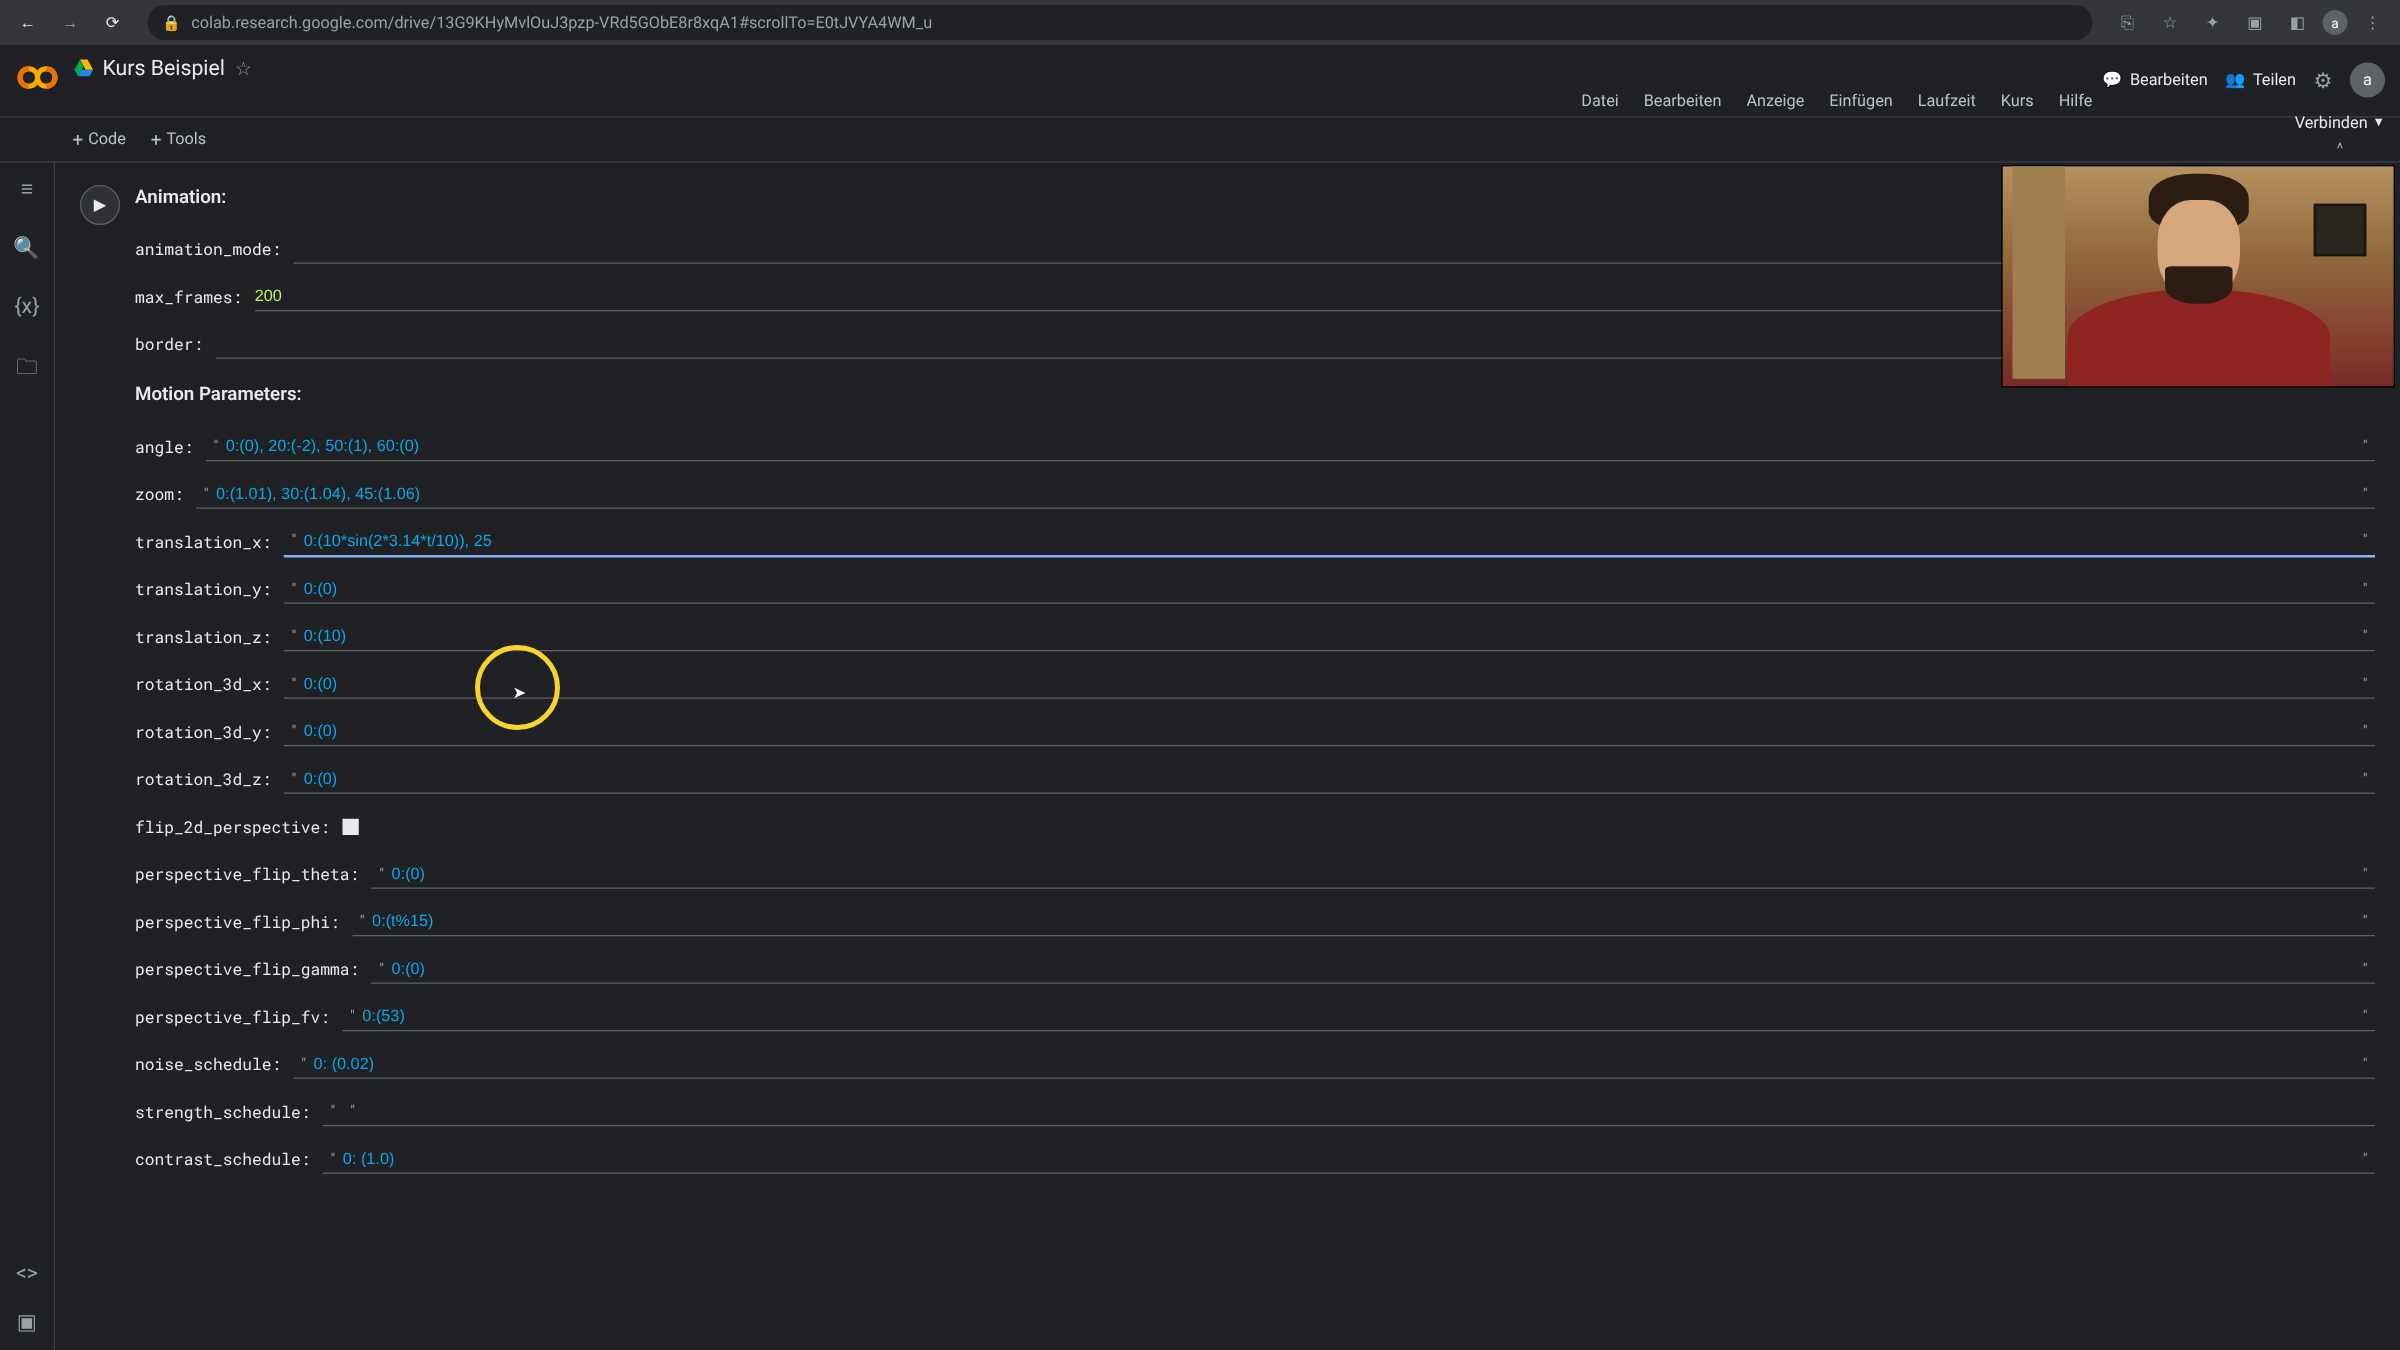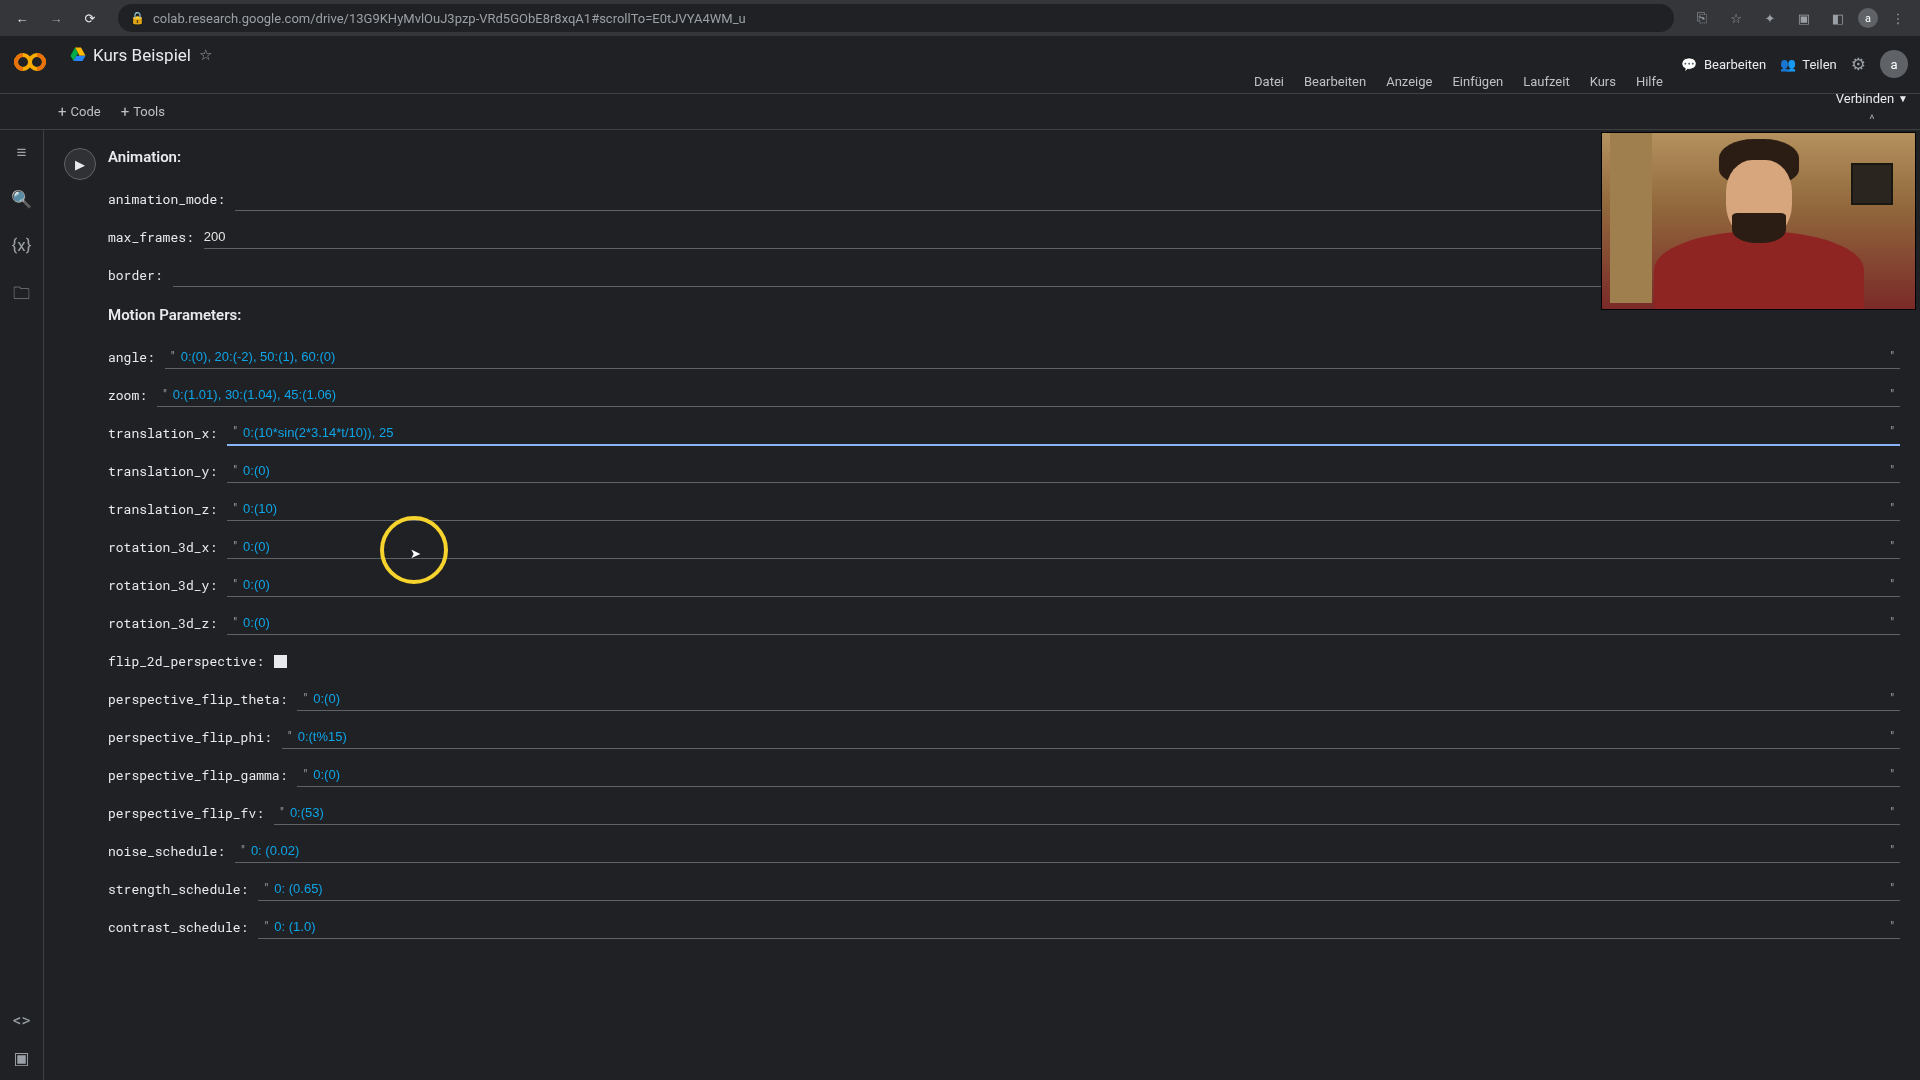--- a/index.html
+++ b/index.html
@@ -55,21 +55,20 @@
   font-size: 11px;
 }
 
 
 .colab-header {
   display: flex;
   align-items: flex-start;
   padding: 6px 12px 0 12px;
   border-bottom: 1px solid #3c4043;
   height: 58px;
-  gap: 11px;
 }
 .colab-logo {
   width: 36px; height: 36px;
   margin-right: 10px; margin-top: 2px;
 }
 .colab-title-area { flex: 1; }
 .title-row {
   display: flex; align-items: center;
   height: 26px;
 }
@@ -204,21 +203,21 @@
   font-family: "Roboto Mono", monospace;
   font-size: 13px;
   color: #e8eaed;
   margin-right: 10px;
 }
 .param-input {
   flex: 1;
   background: transparent;
   border: none;
   border-bottom: 1px solid #5f6368;
-  color: #e5e5e5;
+  color: #bef264;
   padding: 4px 0;
   font-size: 13px;
   outline: none;
 }
 .param-select {
   flex: 1;
   border-bottom: 1px solid #5f6368;
   padding: 4px 0;
   color: #e8eaed;
   position: relative;
@@ -586,21 +585,20 @@
             <span class="quote">"</span>
             <input class="qinput" value="0: (0.02)" style="">
             <span class="quote">"</span>
           </div>
       </div>
 
       <div class="param-row">
         <span class="param-label">strength_schedule:</span>
         <div class="quote-wrap">
             <span class="quote">"</span>
-            <input class="qinput" value="0: (0.65)" style="">
             <span class="quote">"</span>
           </div>
       </div>
 
       <div class="param-row">
         <span class="param-label">contrast_schedule:</span>
         <div class="quote-wrap">
             <span class="quote">"</span>
             <input class="qinput" value="0: (1.0)" style="">
             <span class="quote">"</span>

